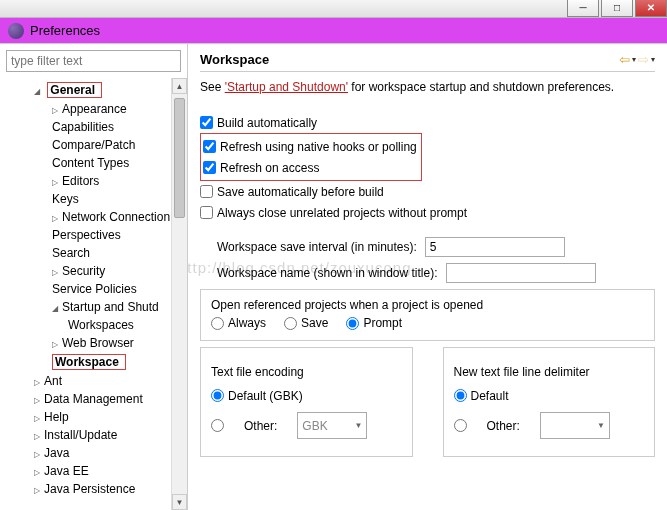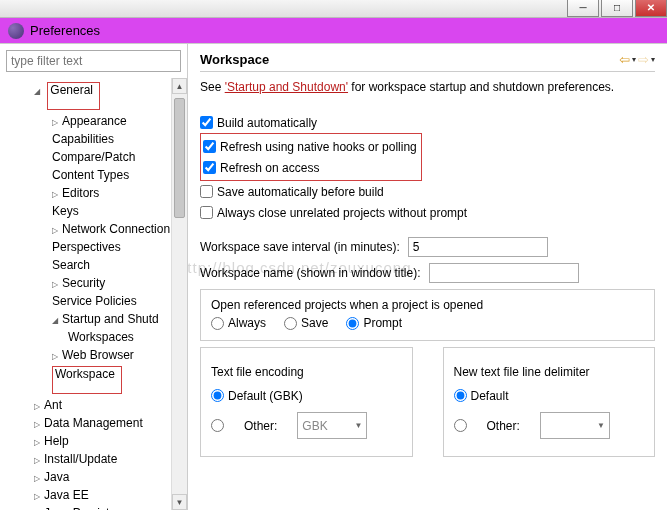--- a/index.html
+++ b/index.html
@@ -16,35 +16,35 @@
 .filter{margin:6px;border:1px solid #aaa;height:22px;padding:2px 4px;color:#404040;}
 .tree{flex:1;overflow:hidden;position:relative;padding:2px 0 2px 4px;}
 .tree-scroll{position:absolute;right:0;top:0;bottom:0;width:16px;background:#f0f0f0;border-left:1px solid #ddd;}
 .tree-thumb{position:absolute;left:2px;right:2px;top:20px;height:120px;background:#c8c8c8;border:1px solid #aaa;border-radius:2px;}
 .tree-arrow{position:absolute;left:0;right:0;height:16px;display:flex;align-items:center;justify-content:center;font-size:8px;color:#555;border:1px solid #ccc;background:#f0f0f0;}
 .tree-item{padding:2px 0 2px 4px;white-space:nowrap;cursor:default;}
 .tree-item.lvl1{padding-left:30px;}
 .tree-item.lvl2{padding-left:48px;}
 .tree-item.lvl3{padding-left:64px;}
 .twisty{display:inline-block;width:10px;font-size:8px;color:#666;}
-.redbox{border:1px solid #d04040;display:inline-block;padding:0 6px 12px 2px;}
+.redbox{border:1px solid #d04040;display:inline-block;padding:0 6px 0 2px;font-weight:bold;}
 .right{flex:1;padding:8px 12px;position:relative;}
 .section-head{display:flex;align-items:center;justify-content:space-between;border-bottom:1px solid #ccc;padding-bottom:4px;margin-bottom:8px;}
 .section-title{font-weight:bold;font-size:13px;}
 .navarrows{display:flex;gap:2px;align-items:center;}
 .navarrow{font-size:13px;color:#d9a030;}
 .navmenu{font-size:8px;color:#333;}
 .desc{margin-bottom:18px;}
 .link{color:#b91c1c;text-decoration:underline;}
 .cbrow{display:flex;align-items:center;gap:4px;height:21px;}
 input[type=checkbox],input[type=radio]{width:13px;height:13px;}
 .highlight{border:1px solid #d04040;padding:2px 4px 2px 2px;display:inline-block;}
 .gap{height:14px;}
 .fldrow{display:flex;align-items:center;gap:8px;margin-bottom:6px;}
-.fldrow label{white-space:nowrap;}
+.fldrow label{white-space:nowrap;margin-left:17px;}
 .txtinput{border:1px solid #aaa;height:20px;padding:1px 4px;}
 .fieldset{border:1px solid #ccc;padding:8px 10px 10px 10px;margin-top:6px;}
 .radios{display:flex;gap:18px;margin-top:4px;}
 .radios label{display:flex;align-items:center;gap:4px;}
 .twocol{display:flex;gap:30px;margin-top:6px;}
 .colbox{border:1px solid #ccc;padding:17px 10px;flex:1;}
 .col-title{margin-bottom:6px;}
 .otherrow{display:flex;align-items:center;gap:20px;margin-top:6px;}
 .combo{border:1px solid #aaa;height:27px;width:70px;display:flex;align-items:center;justify-content:space-between;padding:0 4px;color:#888;}
 .combo-arrow{font-size:8px;color:#666;}

